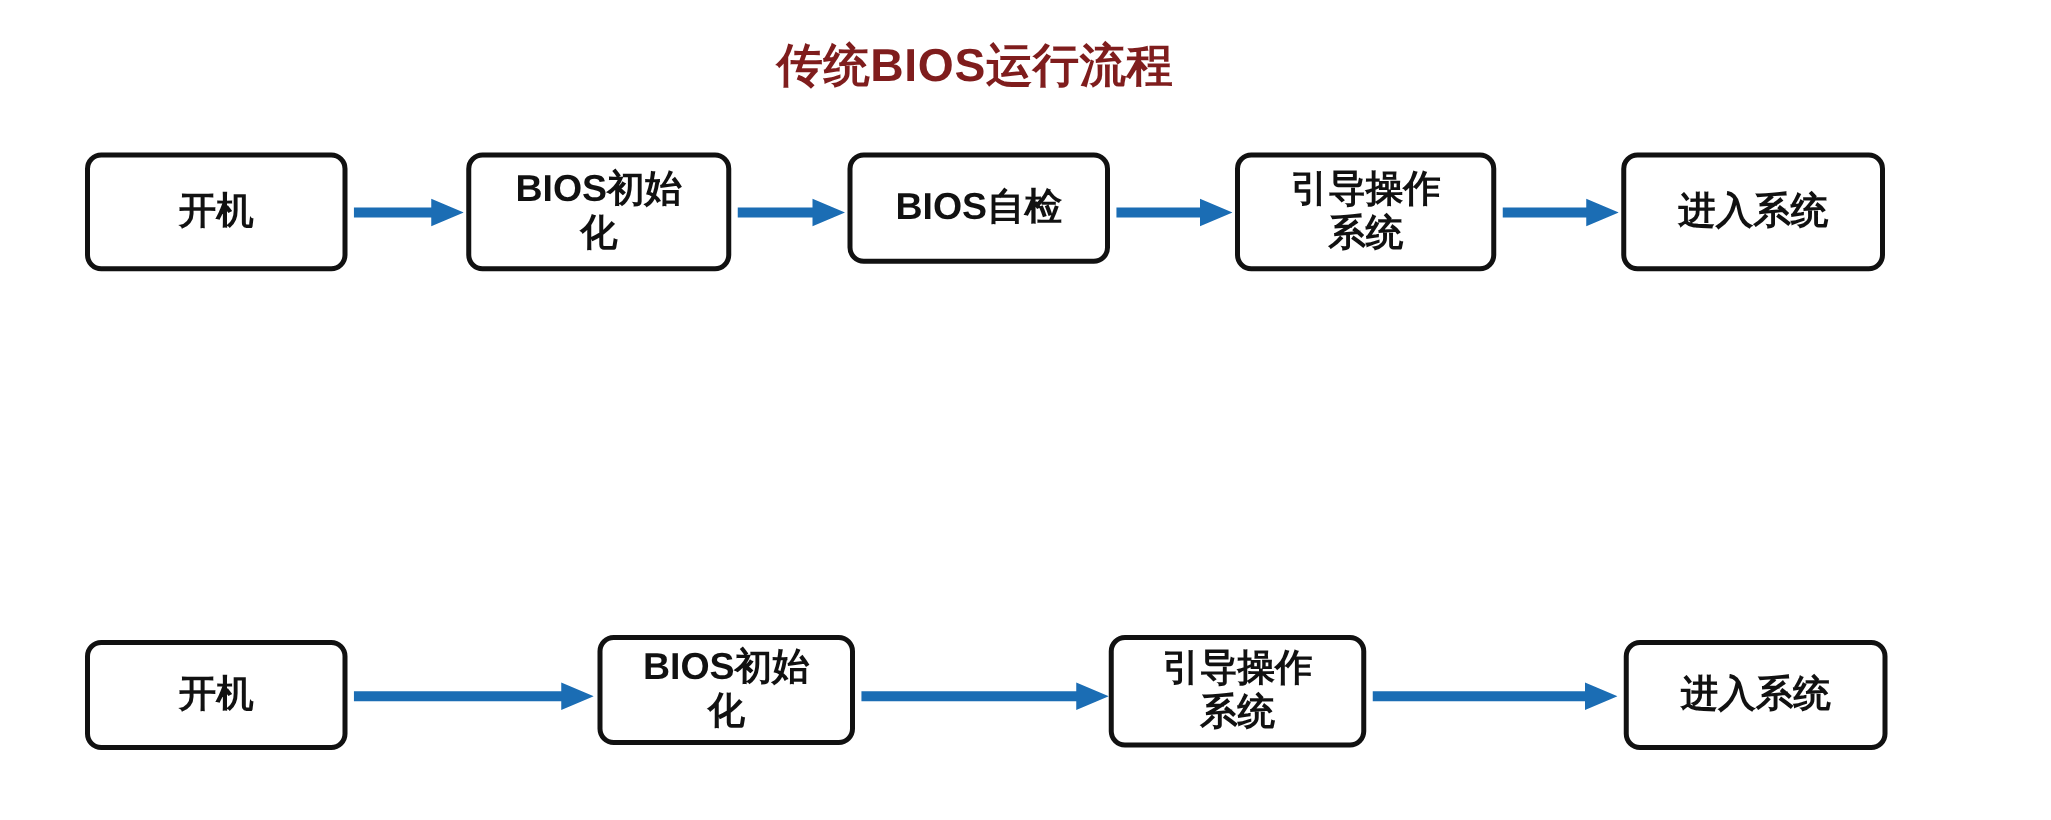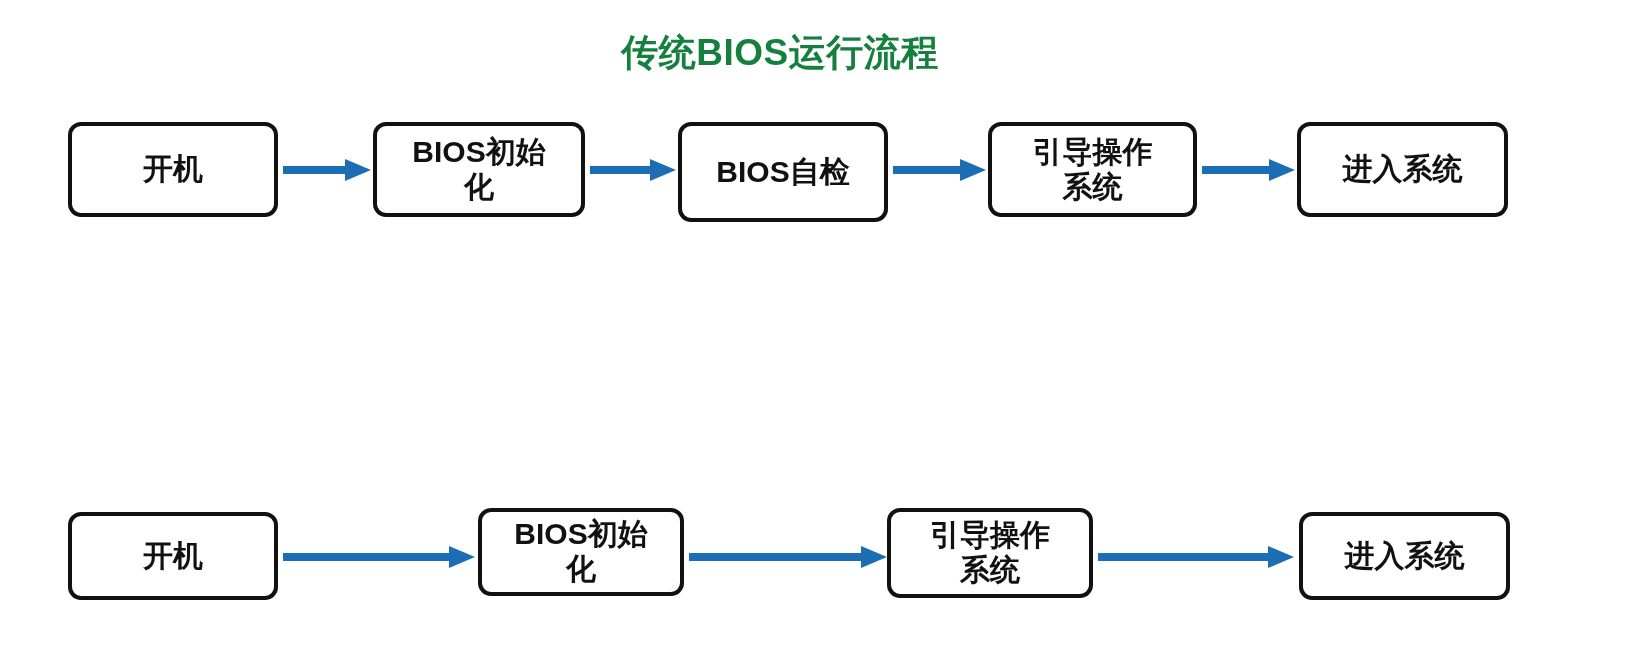--- a/index.html
+++ b/index.html
@@ -25,21 +25,21 @@
   
   .flow-title {
     position: absolute;
     left: 0;
     width: 1560px;
     text-align: center;
     font-weight: 700;
     font-size: 37px;
     line-height: 1.1;
     letter-spacing: 0.5px;
-    color: #15803d;
+    color: #7f1d1d;
     white-space: nowrap;
   }
   .flow-title.t1 { top: 33px; }
   .flow-title.t2 { top: 398px; }
 
   
   .flow-row {
     position: absolute;
     left: 0;
     top: 0;
@@ -93,21 +93,21 @@
 
     <div class="node" style="left:373px; top:122px; width:212px; height:95px;">BIOS初始
 化</div>
 
     <div class="arrow" style="left:590px; top:158px; width:86px;">
       <svg viewBox="0 0 86 24" preserveAspectRatio="none">
         <path d="M0 8 H60 V1 L86 12 L60 23 V16 H0 Z" fill="#1B6DB4"></path>
       </svg>
     </div>
 
-    <div class="node" style="left:678px; top:122px; width:210px; height:100px;">BIOS自检</div>
+    <div class="node" style="left:678px; top:122px; width:210px; height:89px;">BIOS自检</div>
 
     <div class="arrow" style="left:893px; top:158px; width:93px;">
       <svg viewBox="0 0 93 24" preserveAspectRatio="none">
         <path d="M0 8 H67 V1 L93 12 L67 23 V16 H0 Z" fill="#1B6DB4"></path>
       </svg>
     </div>
 
     <div class="node" style="left:988px; top:122px; width:209px; height:95px;">引导操作
 系统</div>
 

